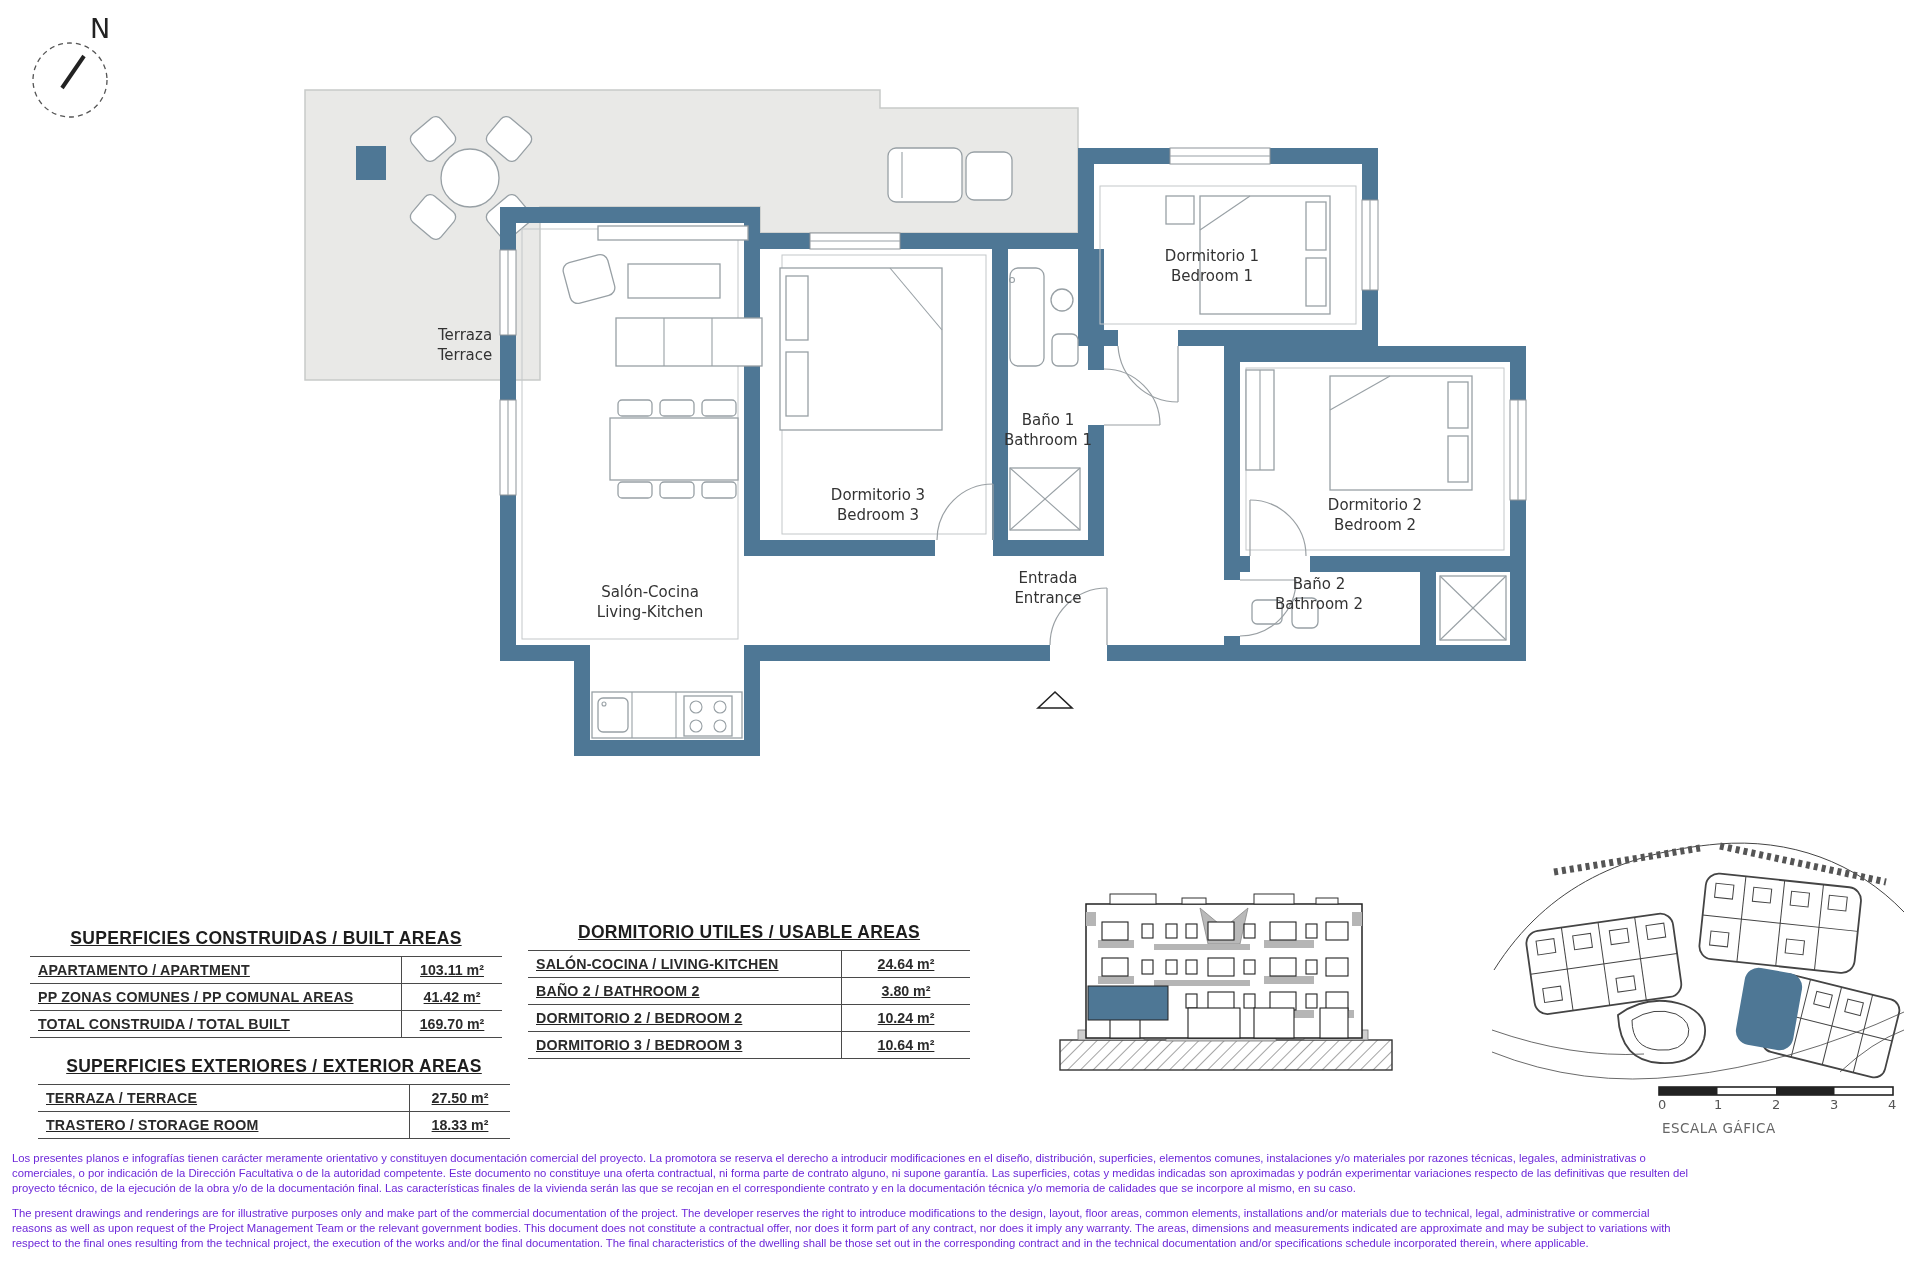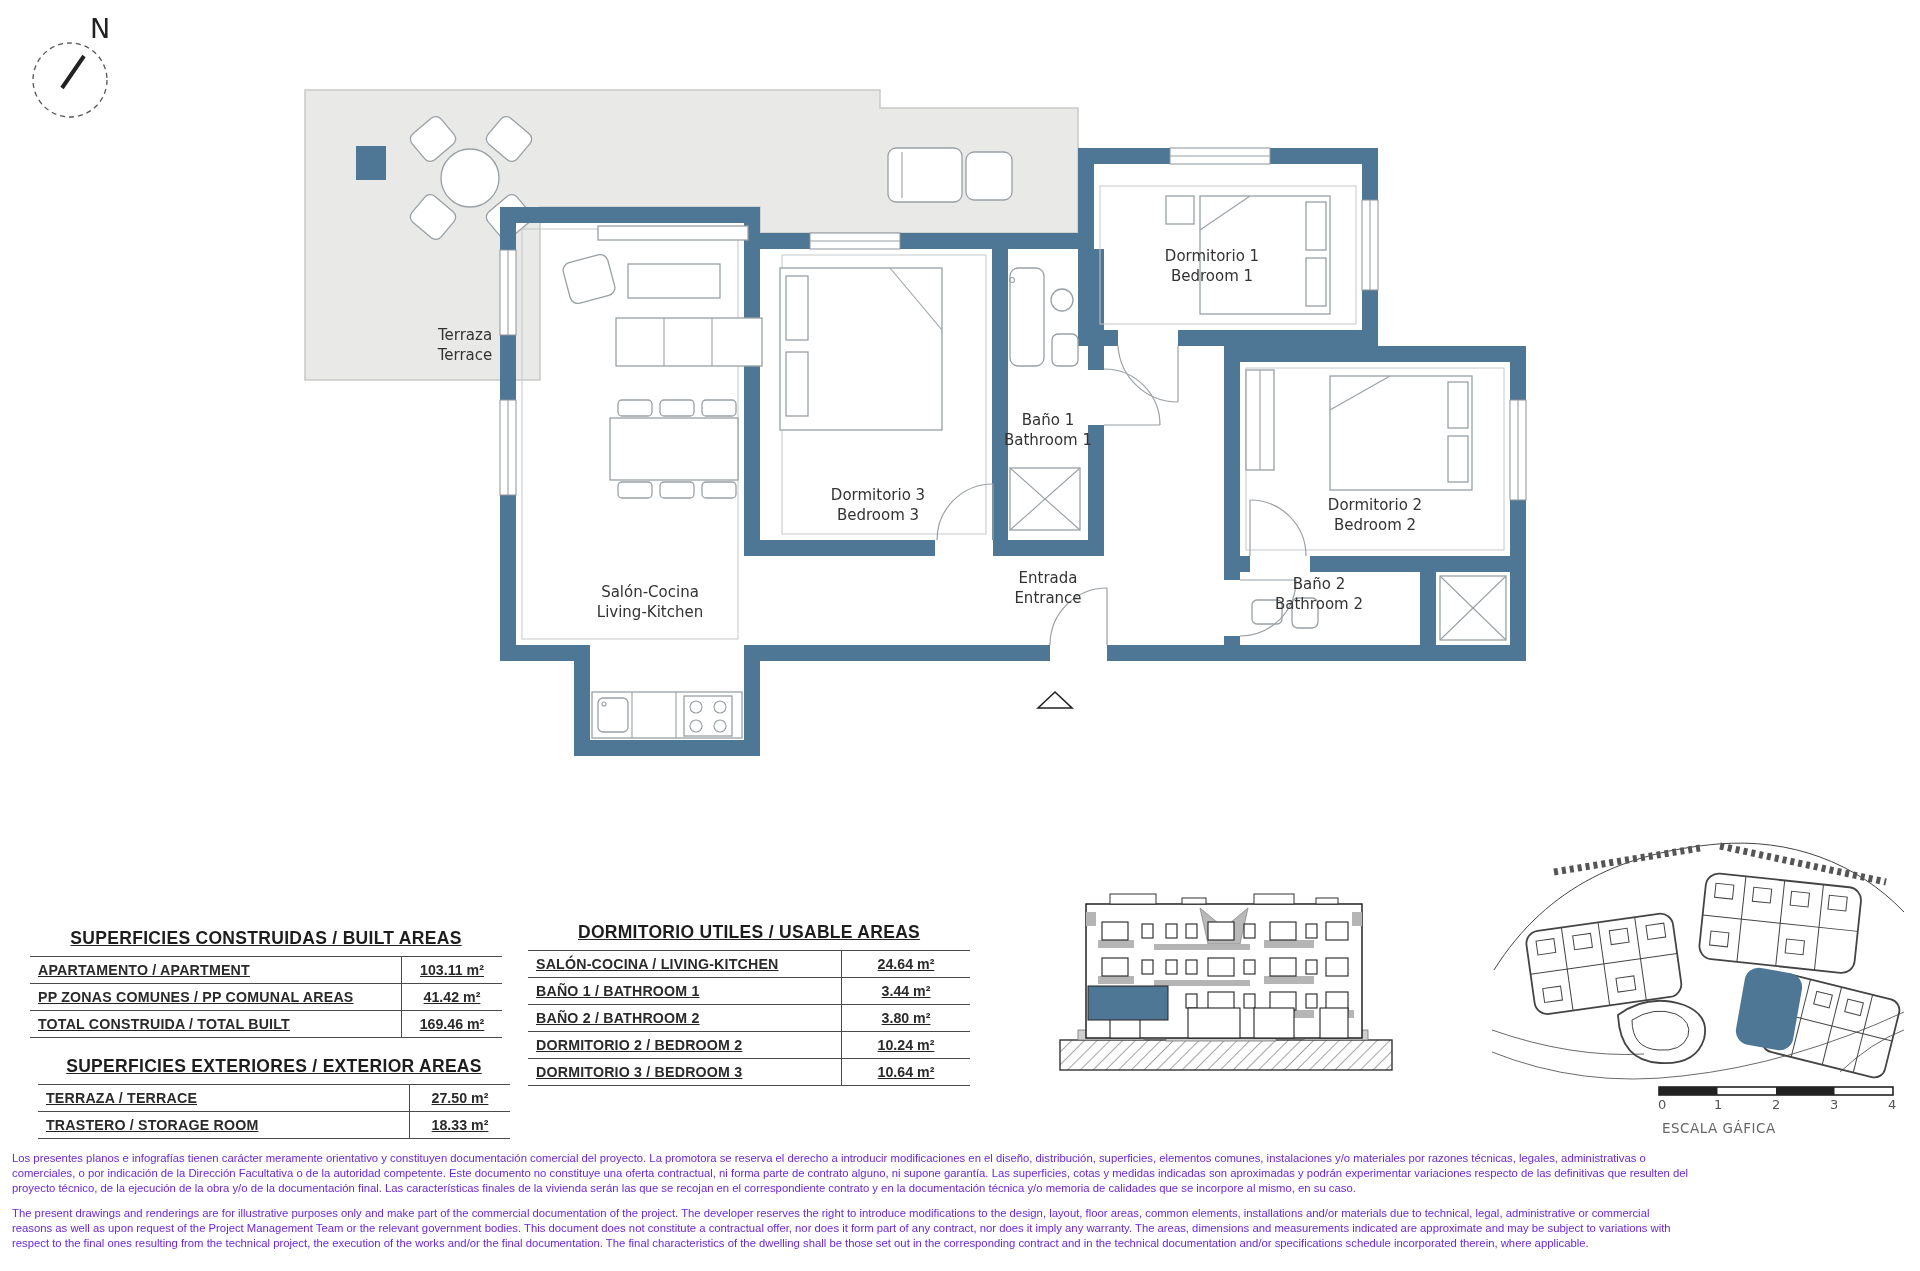--- a/index.html
+++ b/index.html
@@ -233,45 +233,41 @@
   <div class="t-row">
     <div class="t-label">APARTAMENTO / APARTMENT</div>
     <div class="t-value">103.11 m²</div>
   </div>
   <div class="t-row">
     <div class="t-label">PP ZONAS COMUNES / PP COMUNAL AREAS</div>
     <div class="t-value">41.42 m²</div>
   </div>
   <div class="t-row">
     <div class="t-label">TOTAL CONSTRUIDA / TOTAL BUILT</div>
-    <div class="t-value">169.46 m²</div>
+    <div class="t-value">169.70 m²</div>
   </div>
 </div>
 
 <div class="areas-table tbl-left" style="left:38px;top:1056px;">
   <div class="t-title">SUPERFICIES EXTERIORES / EXTERIOR AREAS</div>
   <div class="t-row">
     <div class="t-label">TERRAZA / TERRACE</div>
     <div class="t-value">27.50 m²</div>
   </div>
   <div class="t-row">
     <div class="t-label">TRASTERO / STORAGE ROOM</div>
     <div class="t-value">18.33 m²</div>
   </div>
 </div>
 
 <div class="areas-table tbl-mid" style="left:528px;top:922px;">
   <div class="t-title">DORMITORIO UTILES / USABLE AREAS</div>
   <div class="t-row">
     <div class="t-label">SALÓN-COCINA / LIVING-KITCHEN</div>
     <div class="t-value">24.64 m²</div>
-  </div>
-  <div class="t-row">
-    <div class="t-label">BAÑO 1 / BATHROOM 1</div>
-    <div class="t-value">3.44 m²</div>
   </div>
   <div class="t-row">
     <div class="t-label">BAÑO 2 / BATHROOM 2</div>
     <div class="t-value">3.80 m²</div>
   </div>
   <div class="t-row">
     <div class="t-label">DORMITORIO 2 / BEDROOM 2</div>
     <div class="t-value">10.24 m²</div>
   </div>
   <div class="t-row">

